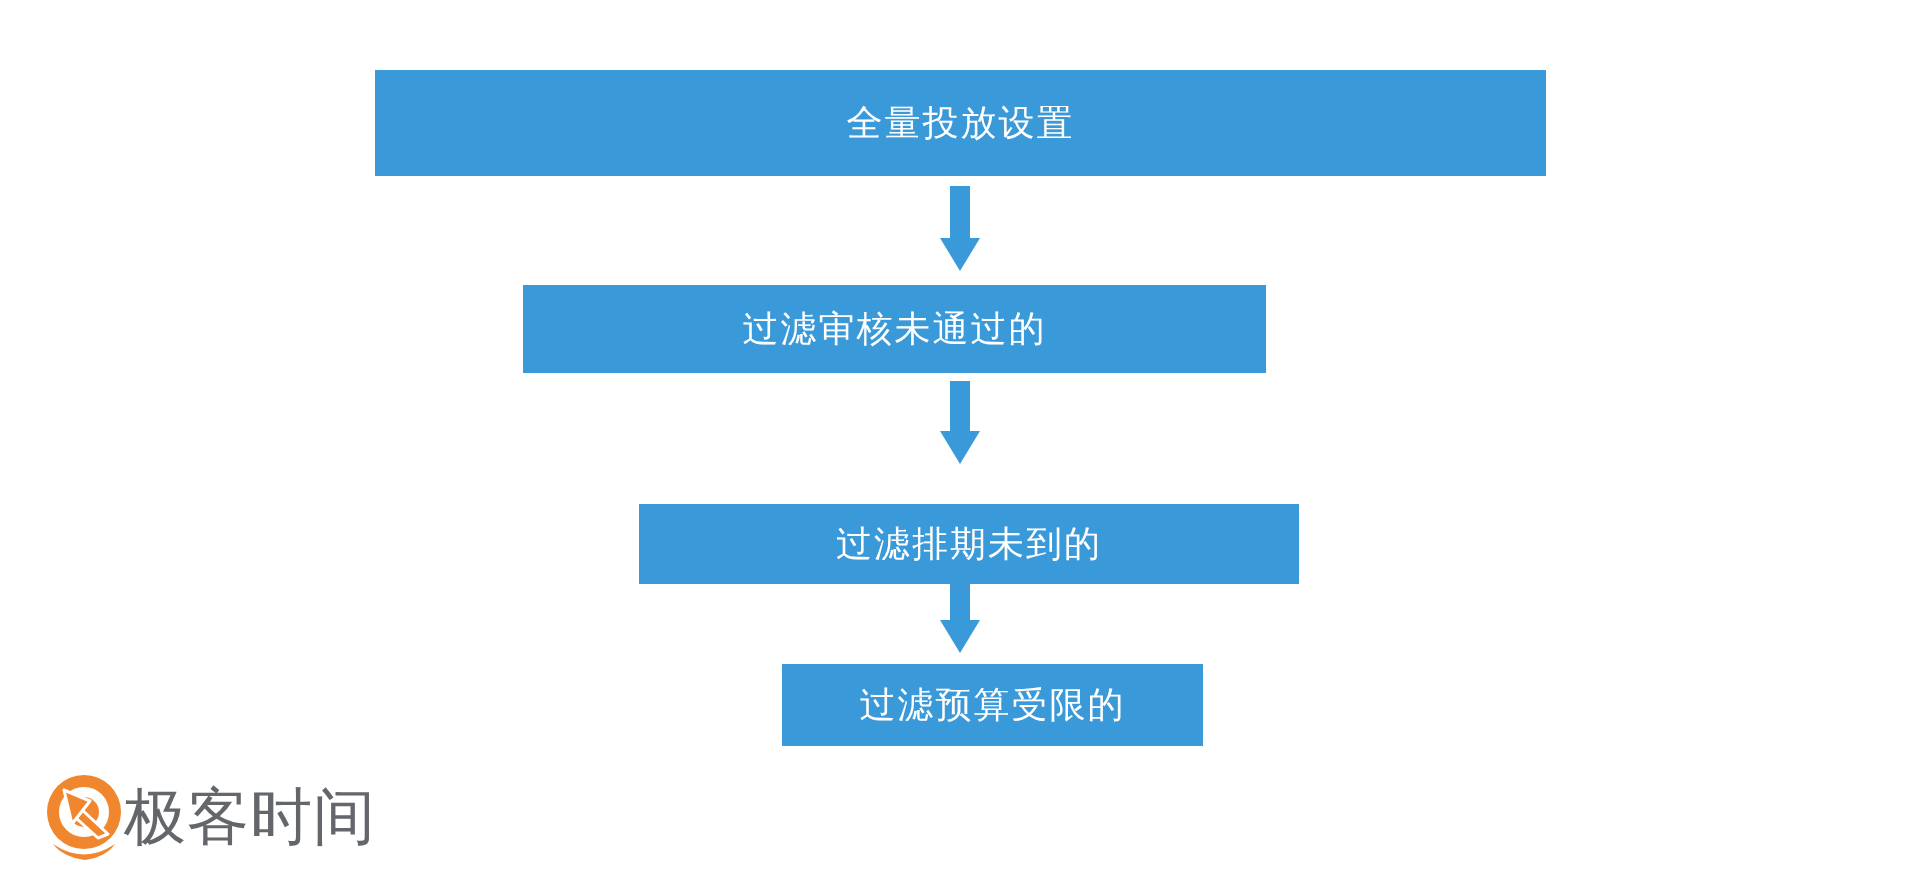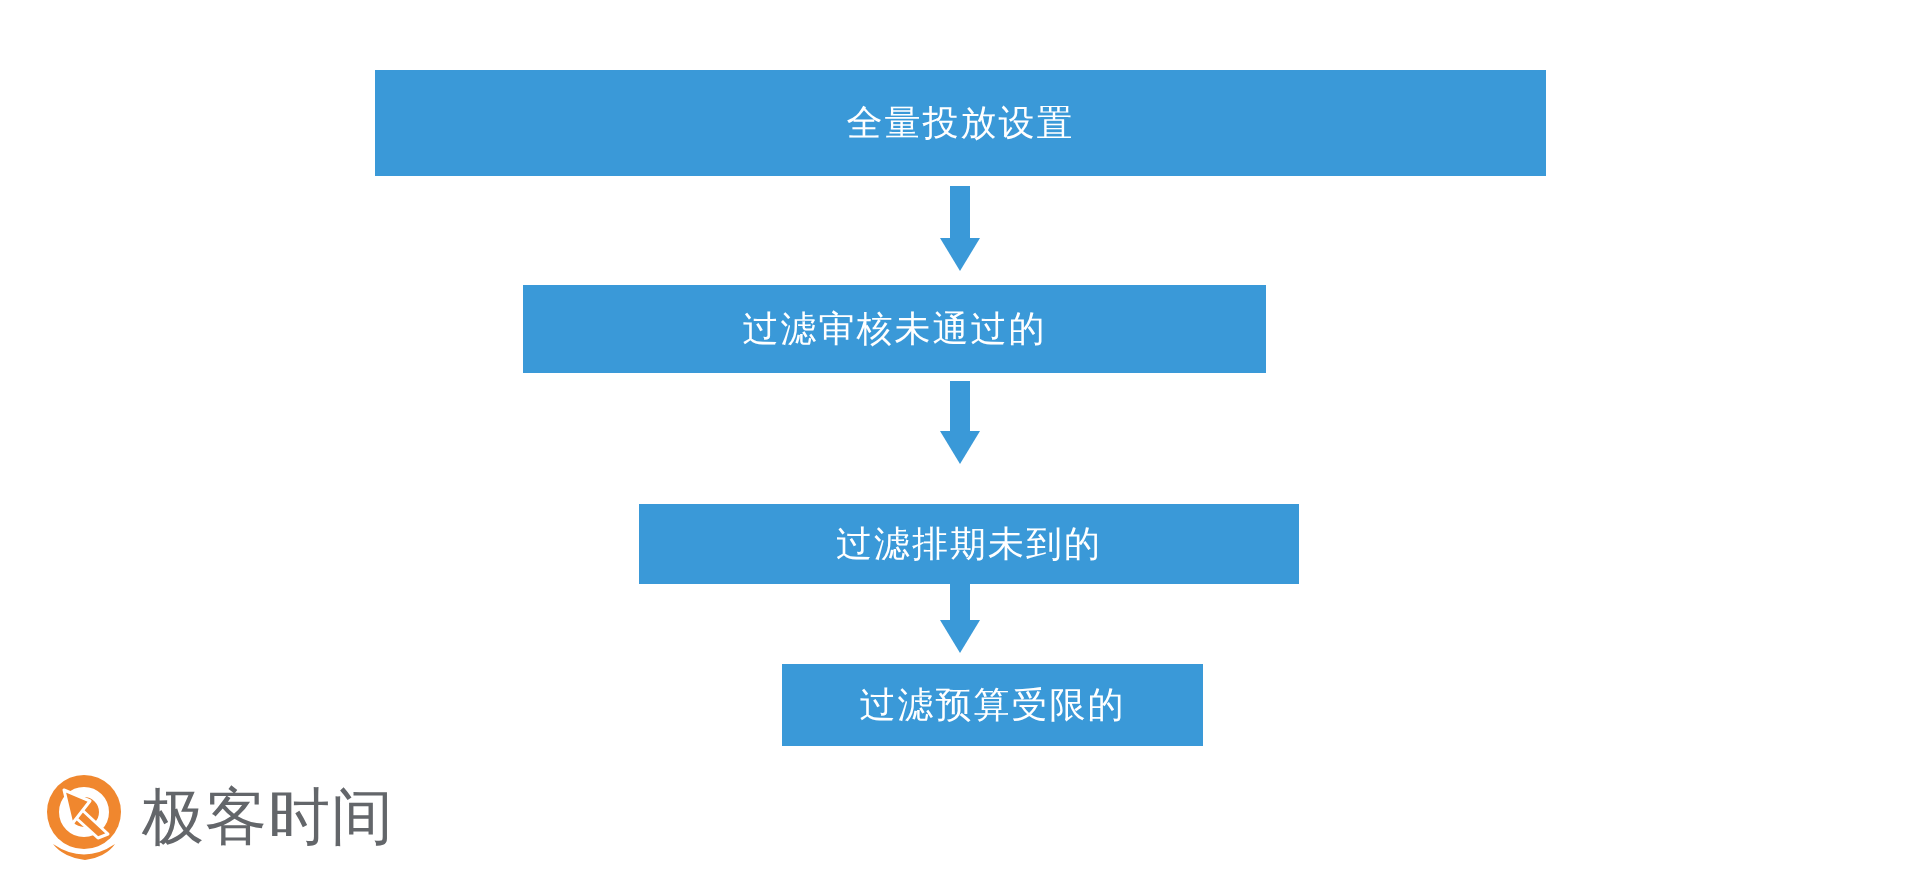--- a/index.html
+++ b/index.html
@@ -62,21 +62,21 @@
   .arrow-3 { top: 570px; } .arrow-3 .shaft { height: 50px; }
 
   .logo {
     position: absolute;
     left: 44px; top: 774px;
     display: flex;
     align-items: center;
   }
   .logo-icon { width: 80px; height: 86px; display: block; }
   .logo-text {
-    margin-left: 18px;
+    margin-left: 0;
     font-size: 62px;
     font-weight: 500;
     color: var(--logo-gray);
     letter-spacing: 1px;
     line-height: 1;
     white-space: nowrap;
   }
 </style>
 </head>
 <body>

